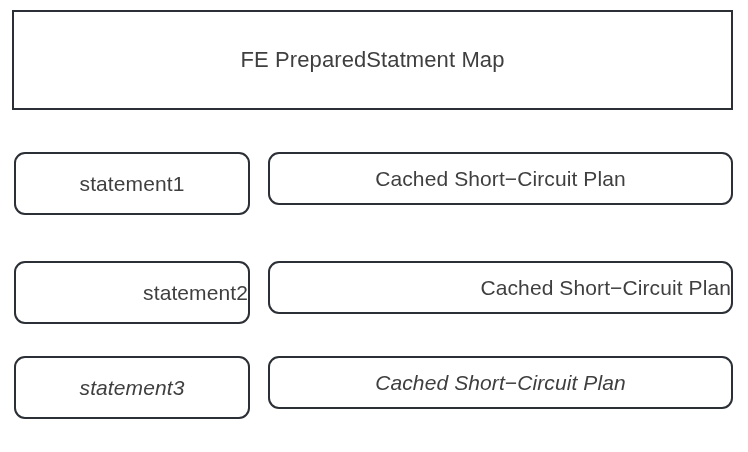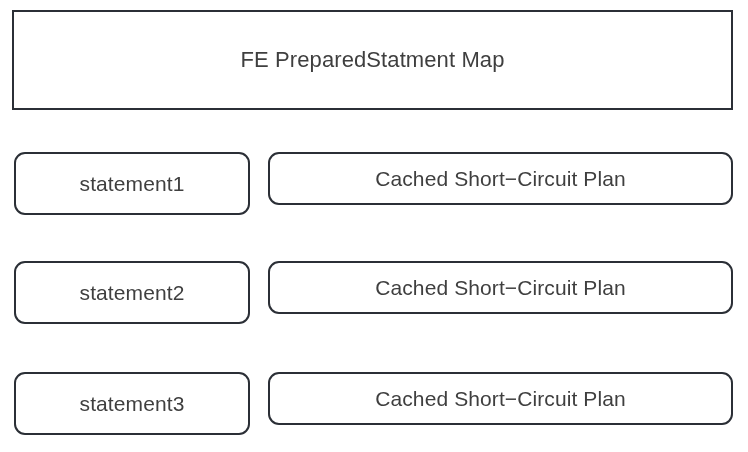--- a/index.html
+++ b/index.html
@@ -59,22 +59,22 @@
   
   .node--value {
     left: 268px;
     width: 465px;
     height: 53px;
     border-radius: 11px;
     font-size: 21px;
   }
 
   .row-1 { top: 152px; }
-  .row-2 { top: 261px; }
-  .row-3 { top: 372px; }
+  .row-2 { top: 261px; justify-content: flex-end; }
+  .row-3 { top: 356px; font-style: italic; }
 
   .node-label {
     display: block;
     white-space: nowrap;
   }
 </style>
 </head>
 <body>
 
 <div id="diagram">

